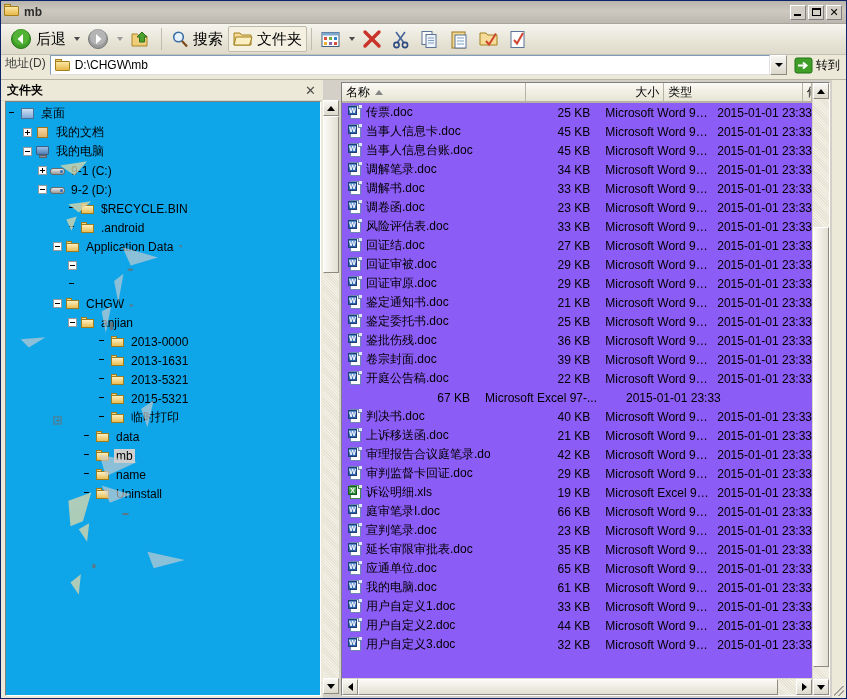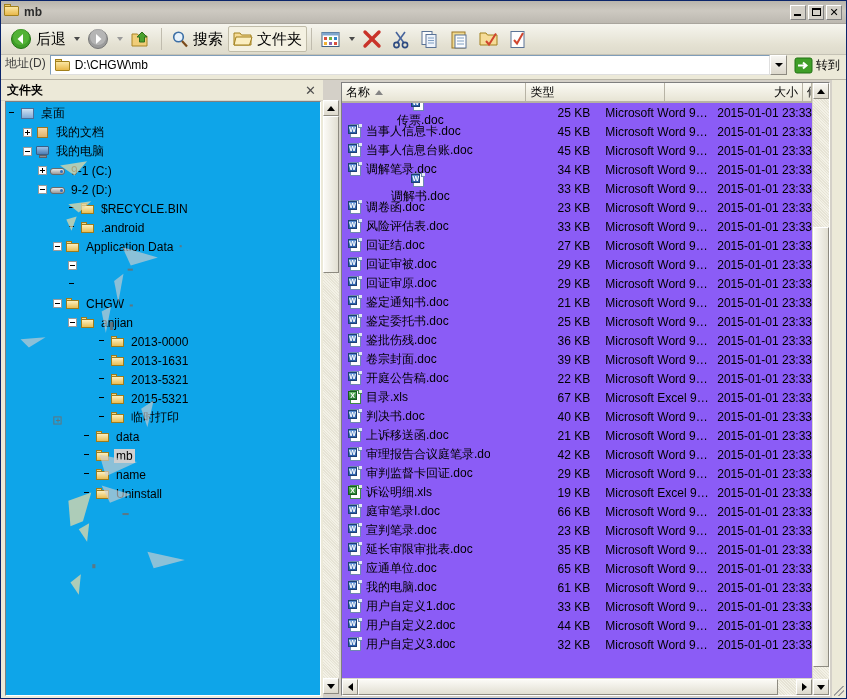--- a/index.html
+++ b/index.html
@@ -553,33 +553,33 @@
     </div>
 
     <div class="rightpane">
       <div class="listarea">
         <div class="listmain">
           <div class="hdr">
             <div class="hcell" style="width:186px;">
               <span>名称</span>
               <span class="sortarrow"></span>
             </div>
+            <div class="hcell num" style="width:139px;">
+              <span>大小</span>
+            </div>
             <div class="hcell" style="width:140px;">
               <span>类型</span>
             </div>
-            <div class="hcell num" style="width:139px;">
-              <span>大小</span>
-            </div>
             <div class="hcell" style="flex:1;">
               <span>修改日期</span>
             </div>
           </div>
           <div class="rows" id="rows">
               <div class="frow">
-                <div class="fc-name" style="width: 186px; flex-direction: column;">
+                <div class="fc-name" style="width: 186px;">
                   <span class="wico">
                     <span class="pg"></span>
                     <span class="cor"></span>
                     <span class="badge">W</span>
                   </span>
                   <span class="fname">传票.doc</span>
                 </div>
                 <div class="fc-size" style="width: 139px;">25 KB</div>
                 <div class="fc-type" style="width: 140px;">Microsoft Word 97 -...</div>
                 <div class="fc-date" style="flex: 1 1 0%;">2015-01-01 23:33</div>
@@ -617,21 +617,21 @@
                     <span class="cor"></span>
                     <span class="badge">W</span>
                   </span>
                   <span class="fname">调解笔录.doc</span>
                 </div>
                 <div class="fc-size" style="width: 139px;">34 KB</div>
                 <div class="fc-type" style="width: 140px;">Microsoft Word 97 -...</div>
                 <div class="fc-date" style="flex: 1 1 0%;">2015-01-01 23:33</div>
               </div>
               <div class="frow">
-                <div class="fc-name" style="width: 186px; flex-direction: column;">
+                <div class="fc-name" style="width: 186px;">
                   <span class="wico">
                     <span class="pg"></span>
                     <span class="cor"></span>
                     <span class="badge">W</span>
                   </span>
                   <span class="fname">调解书.doc</span>
                 </div>
                 <div class="fc-size" style="width: 139px;">33 KB</div>
                 <div class="fc-type" style="width: 140px;">Microsoft Word 97 -...</div>
                 <div class="fc-date" style="flex: 1 1 0%;">2015-01-01 23:33</div>
@@ -760,28 +760,20 @@
                     <span class="cor"></span>
                     <span class="badge">W</span>
                   </span>
                   <span class="fname">开庭公告稿.doc</span>
                 </div>
                 <div class="fc-size" style="width: 139px;">22 KB</div>
                 <div class="fc-type" style="width: 140px;">Microsoft Word 97 -...</div>
                 <div class="fc-date" style="flex: 1 1 0%;">2015-01-01 23:33</div>
               </div>
               <div class="frow">
-                <div class="fc-name" style="width: 186px;">
-                  <span class="wico xico">
-                    <span class="pg"></span>
-                    <span class="cor"></span>
-                    <span class="badge">X</span>
-                  </span>
-                  <span class="fname">目录.xls</span>
-                </div>
                 <div class="fc-size" style="width: 139px;">67 KB</div>
                 <div class="fc-type" style="width: 140px;">Microsoft Excel 97-...</div>
                 <div class="fc-date" style="flex: 1 1 0%;">2015-01-01 23:33</div>
               </div>
               <div class="frow">
                 <div class="fc-name" style="width: 186px;">
                   <span class="wico">
                     <span class="pg"></span>
                     <span class="cor"></span>
                     <span class="badge">W</span>

